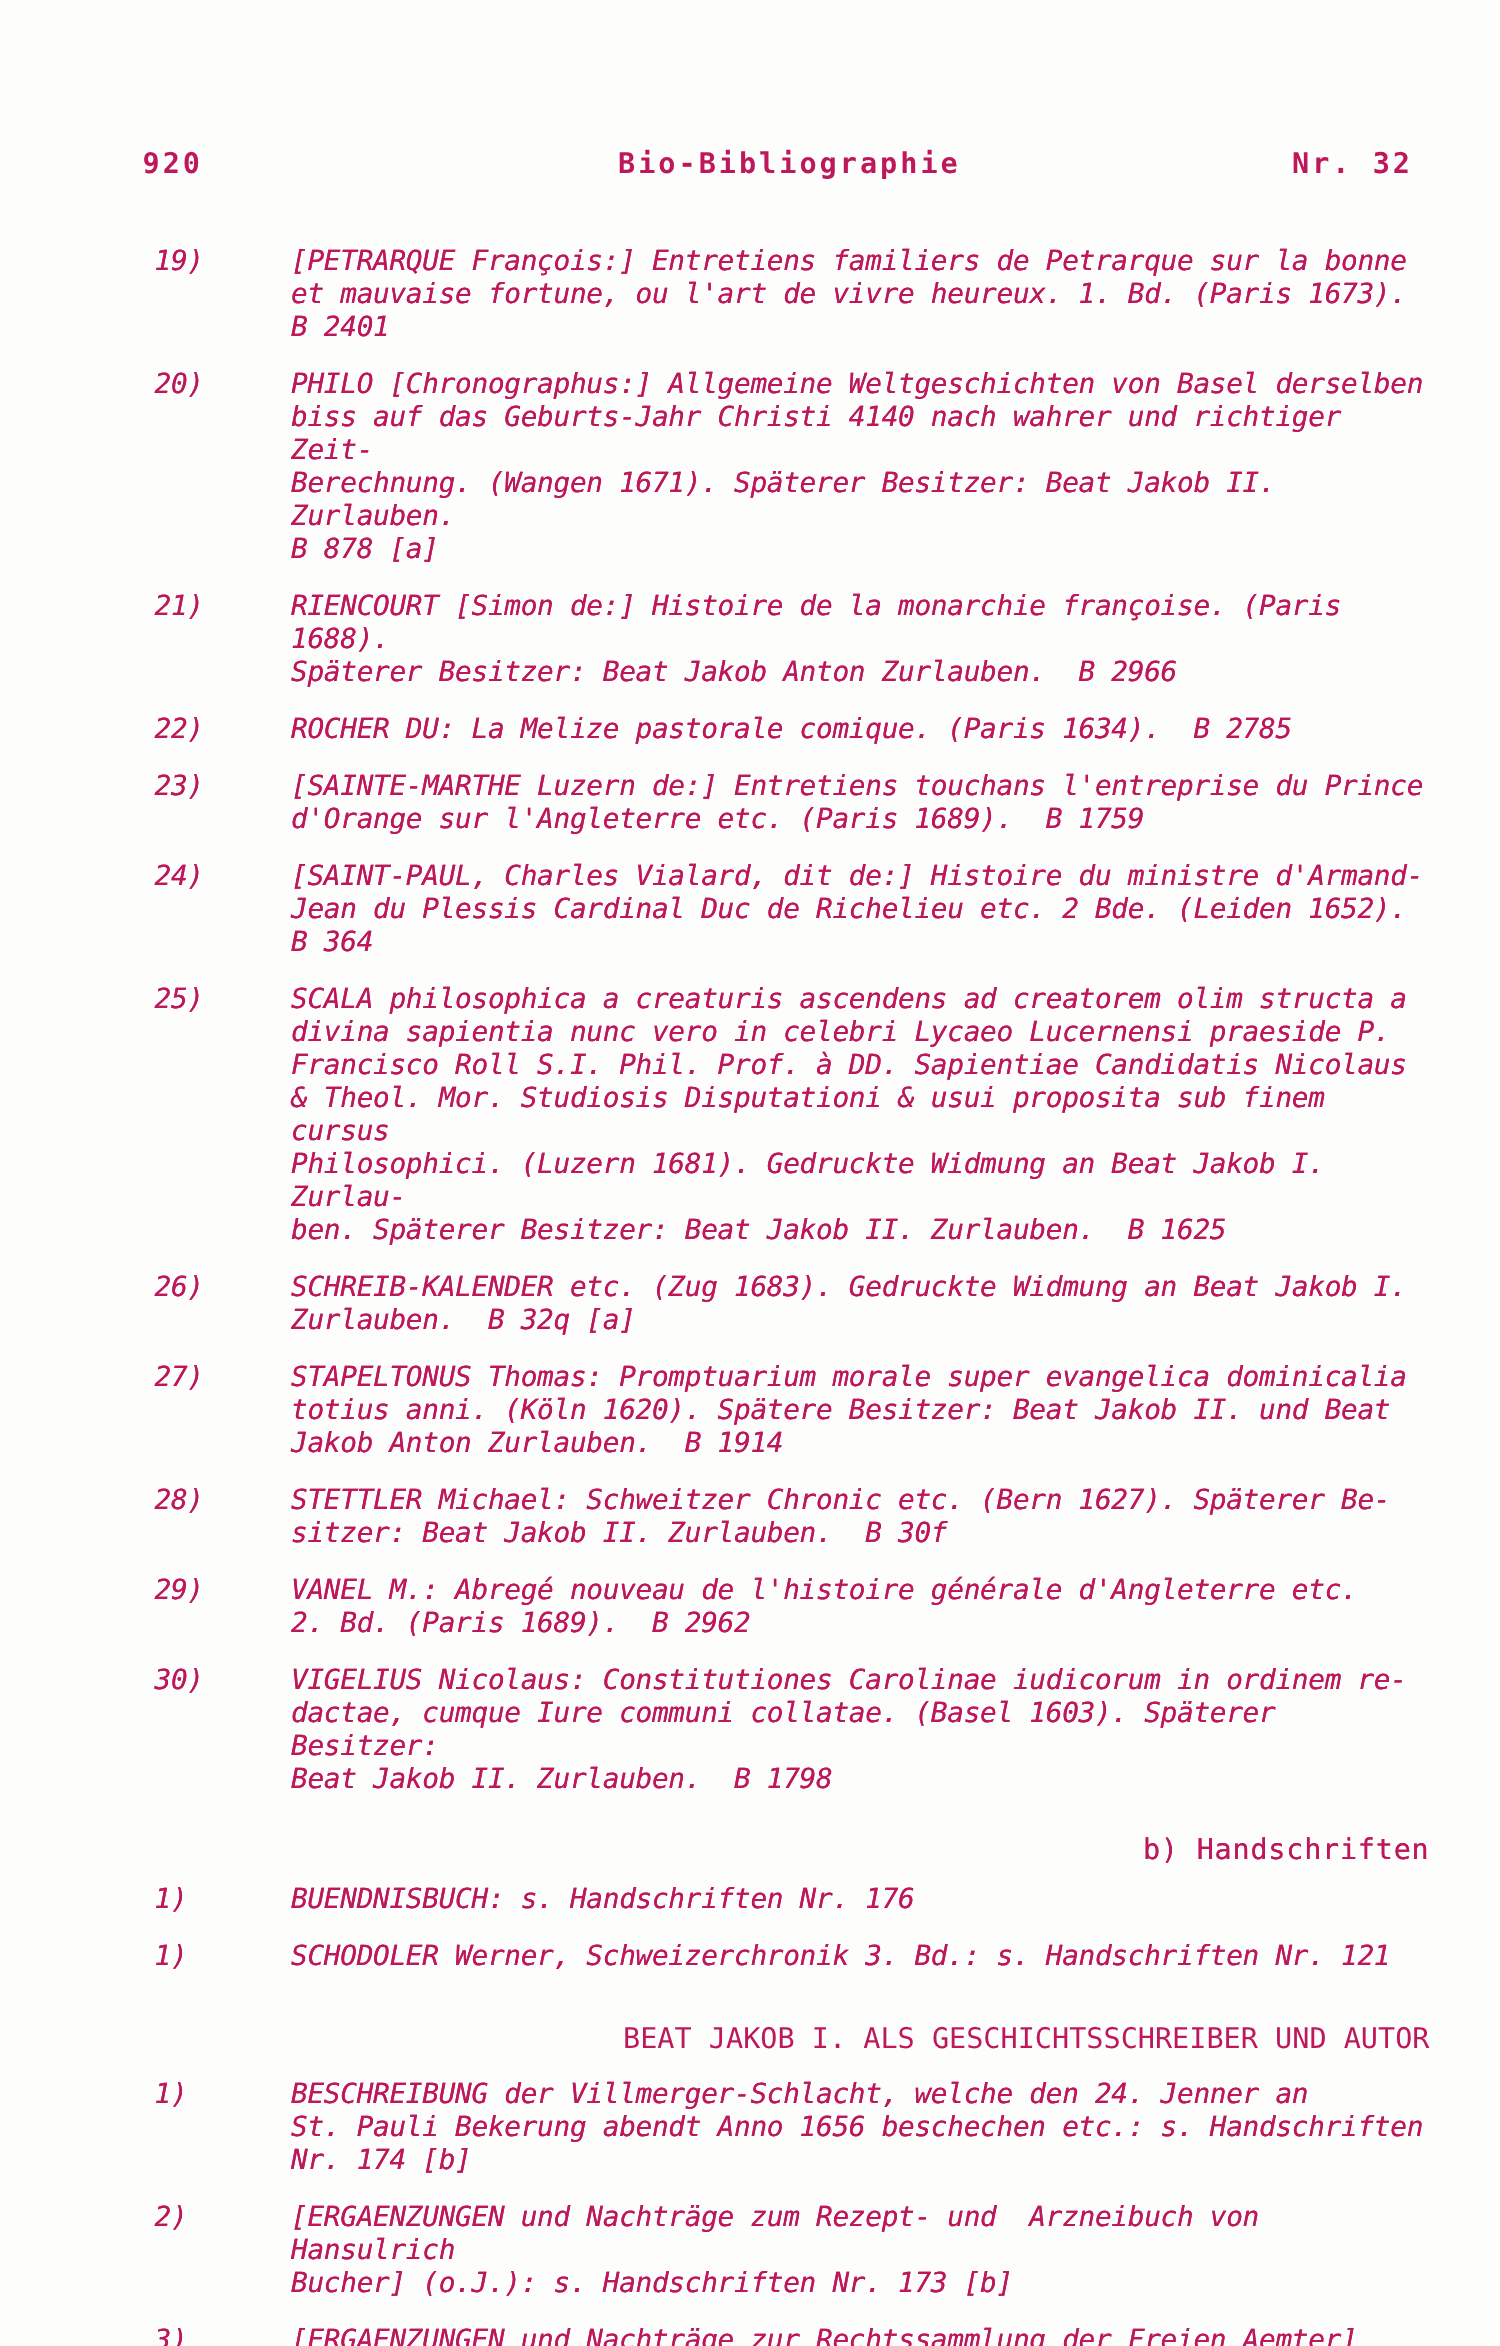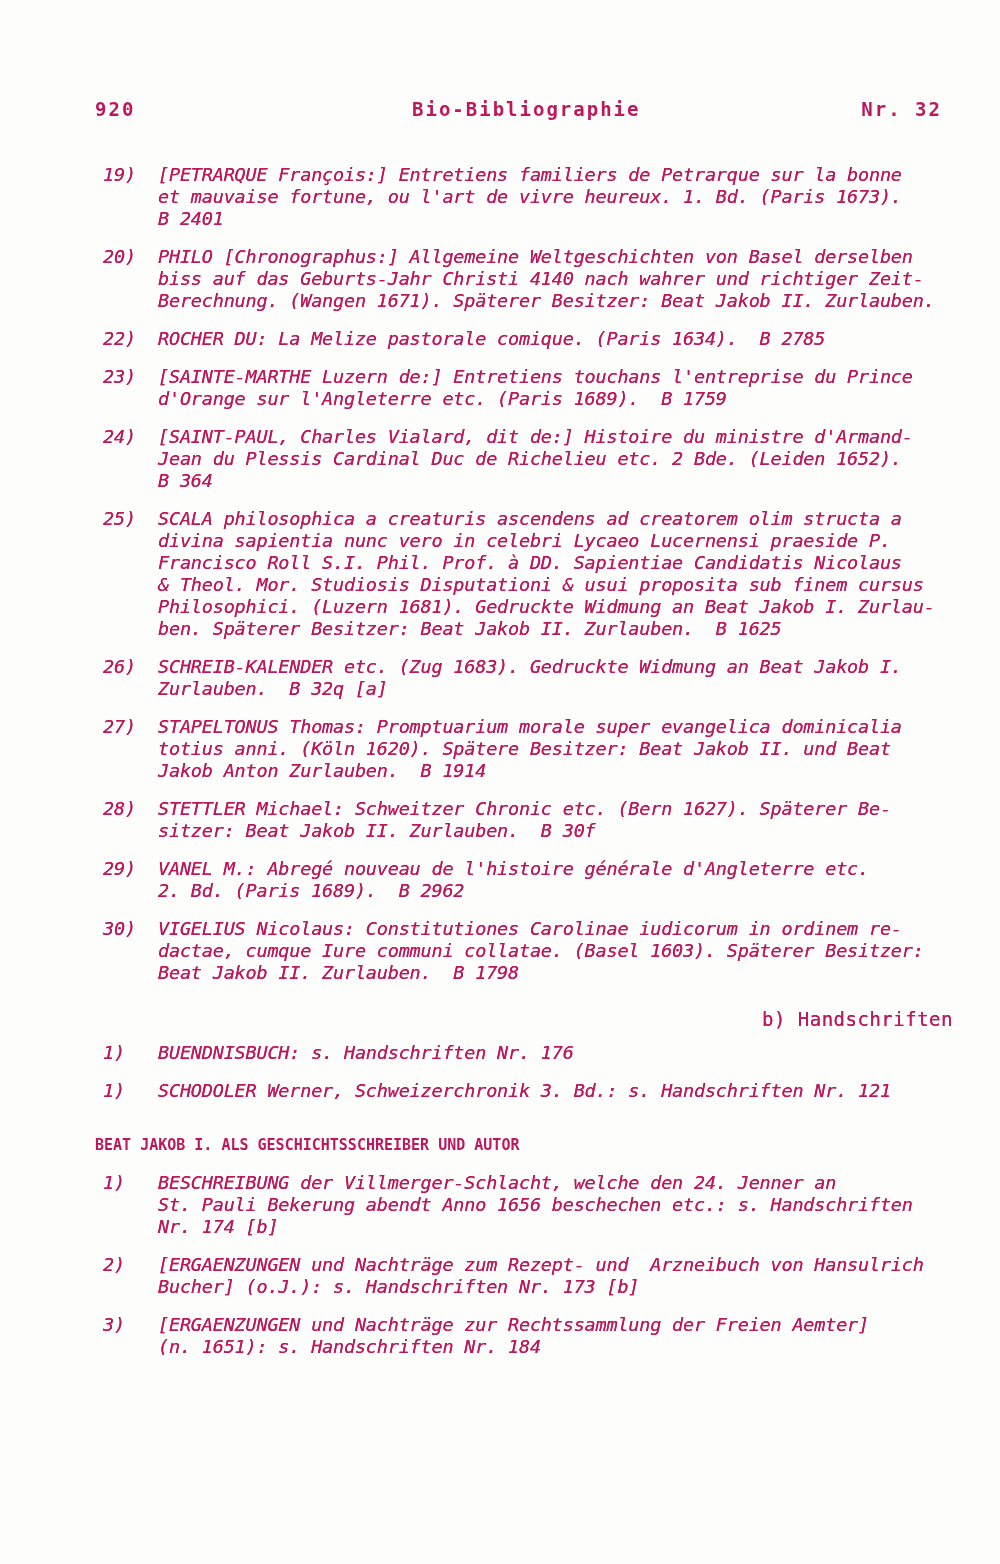--- a/index.html
+++ b/index.html
@@ -41,37 +41,38 @@
     font-style: italic;
     font-size: 18.5px;
     line-height: 22px;
     letter-spacing: -0.2px;
     text-shadow: 0 0 0.4px currentColor;
   }
   .entry .num {
     flex: 0 0 55px;
   }
   .entry .lines { flex: 1; }
-  .line { display: block; white-space: pre-wrap; }
+  .line { display: block; white-space: pre-wrap; margin-left: 36px; }
   .section-label {
     margin: 24px 0 12px -8px;
     font-size: 19px;
     line-height: 22px;
     font-style: normal;
     letter-spacing: 0.5px;
     text-shadow: 0 0 0.4px currentColor;
     text-align: right;
   }
   .section-heading {
     margin: 32px 0 16px -8px;
-    font-size: 15px;
+    font-size: 19px;
     line-height: 22px;
-    font-weight: 700;
+    font-weight: 400;
     font-style: normal;
     letter-spacing: 0px;
+    text-align: right;
   }
 </style>
 </head>
 <body>
 
 <div class="page">
 
   <div class="page-header">
     <span class="page-number">920</span>
     <span class="page-title">Bio-Bibliographie</span>
@@ -88,23 +89,31 @@
         <span class="line">B 2401</span>
       </span>
     </div>
 
     <div class="entry">
       <span class="num">20)</span>
       <span class="lines">
         <span class="line">PHILO [Chronographus:] Allgemeine Weltgeschichten von Basel derselben</span>
         <span class="line">biss auf das Geburts-Jahr Christi 4140 nach wahrer und richtiger Zeit-</span>
         <span class="line">Berechnung. (Wangen 1671). Späterer Besitzer: Beat Jakob II. Zurlauben.</span>
-      </span>
-    </div>
-
+        <span class="line">B 878 [a]</span>
+      </span>
+    </div>
+
+    <div class="entry">
+      <span class="num">21)</span>
+      <span class="lines">
+        <span class="line">RIENCOURT [Simon de:] Histoire de la monarchie françoise. (Paris 1688).</span>
+        <span class="line">Späterer Besitzer: Beat Jakob Anton Zurlauben.  B 2966</span>
+      </span>
+    </div>
 
     <div class="entry">
       <span class="num">22)</span>
       <span class="lines">
         <span class="line">ROCHER DU: La Melize pastorale comique. (Paris 1634).  B 2785</span>
       </span>
     </div>
 
     <div class="entry">
       <span class="num">23)</span>

